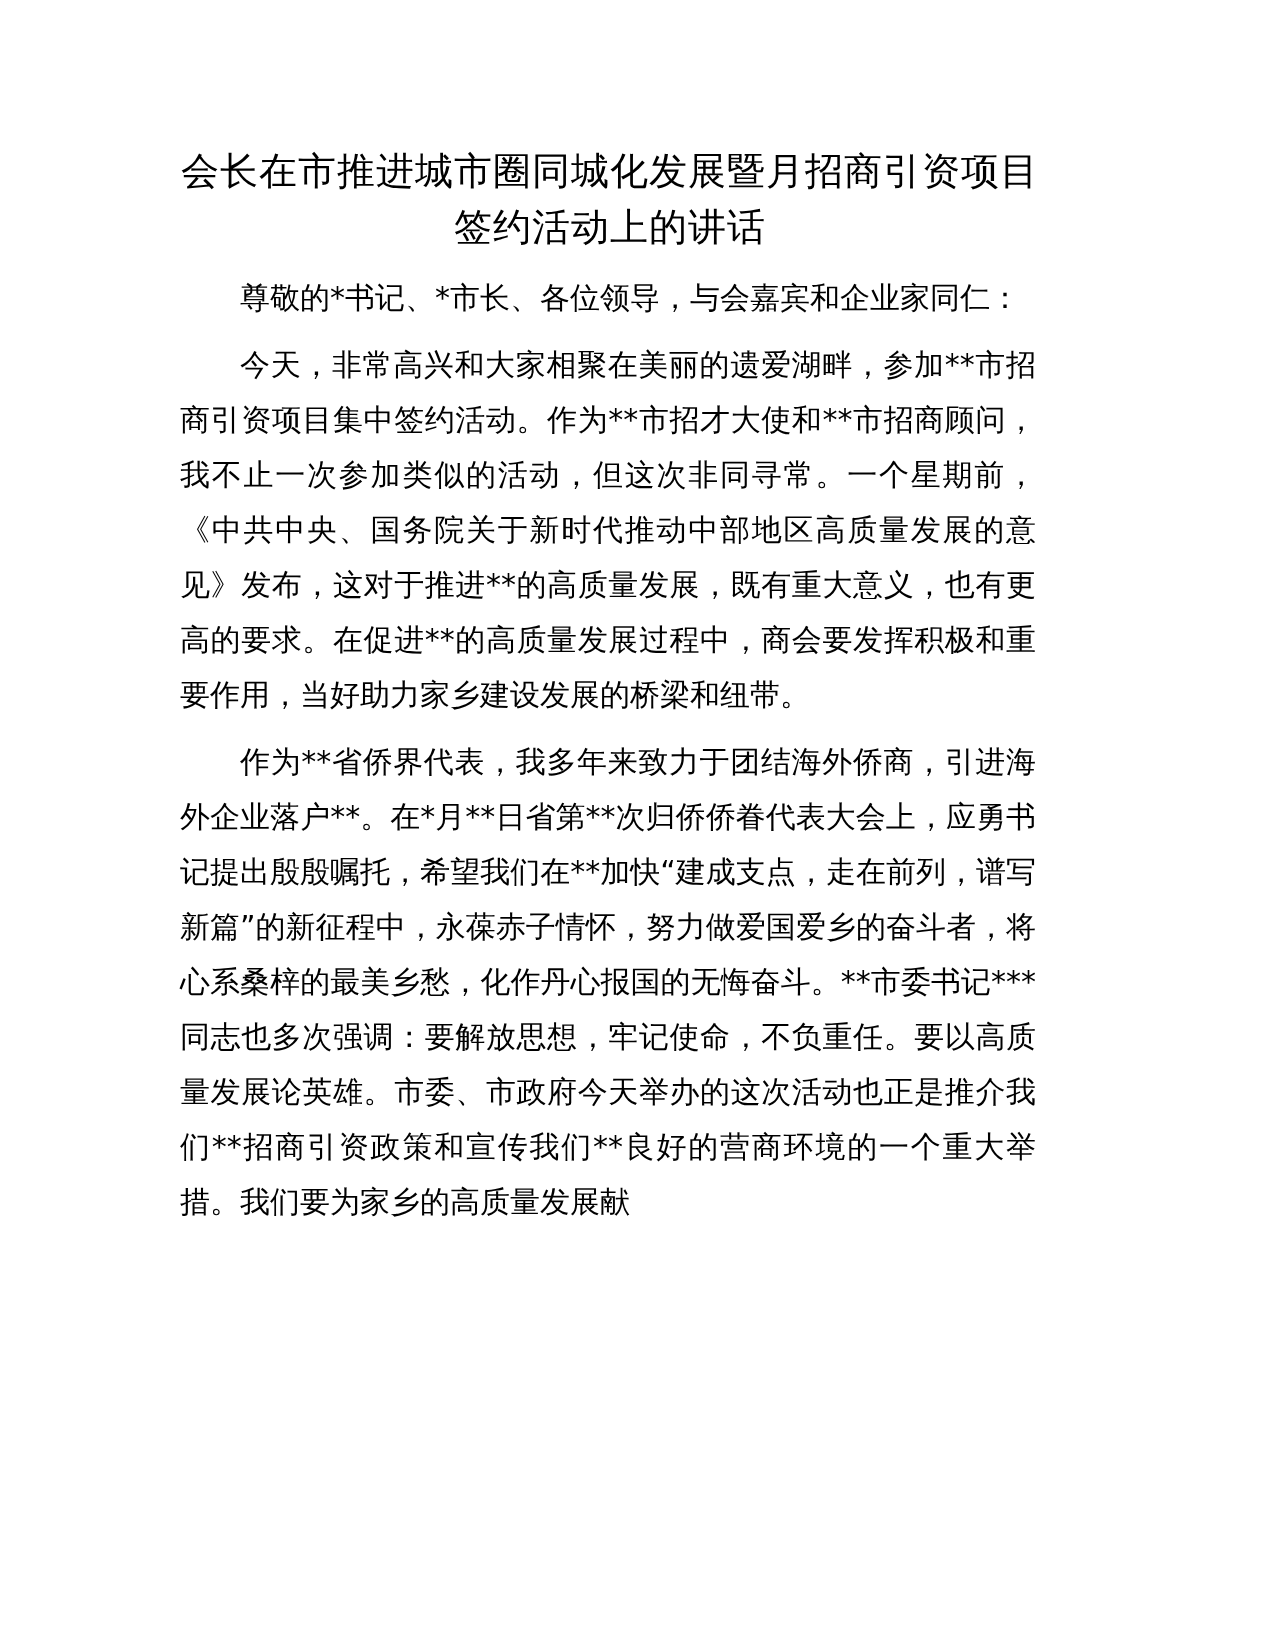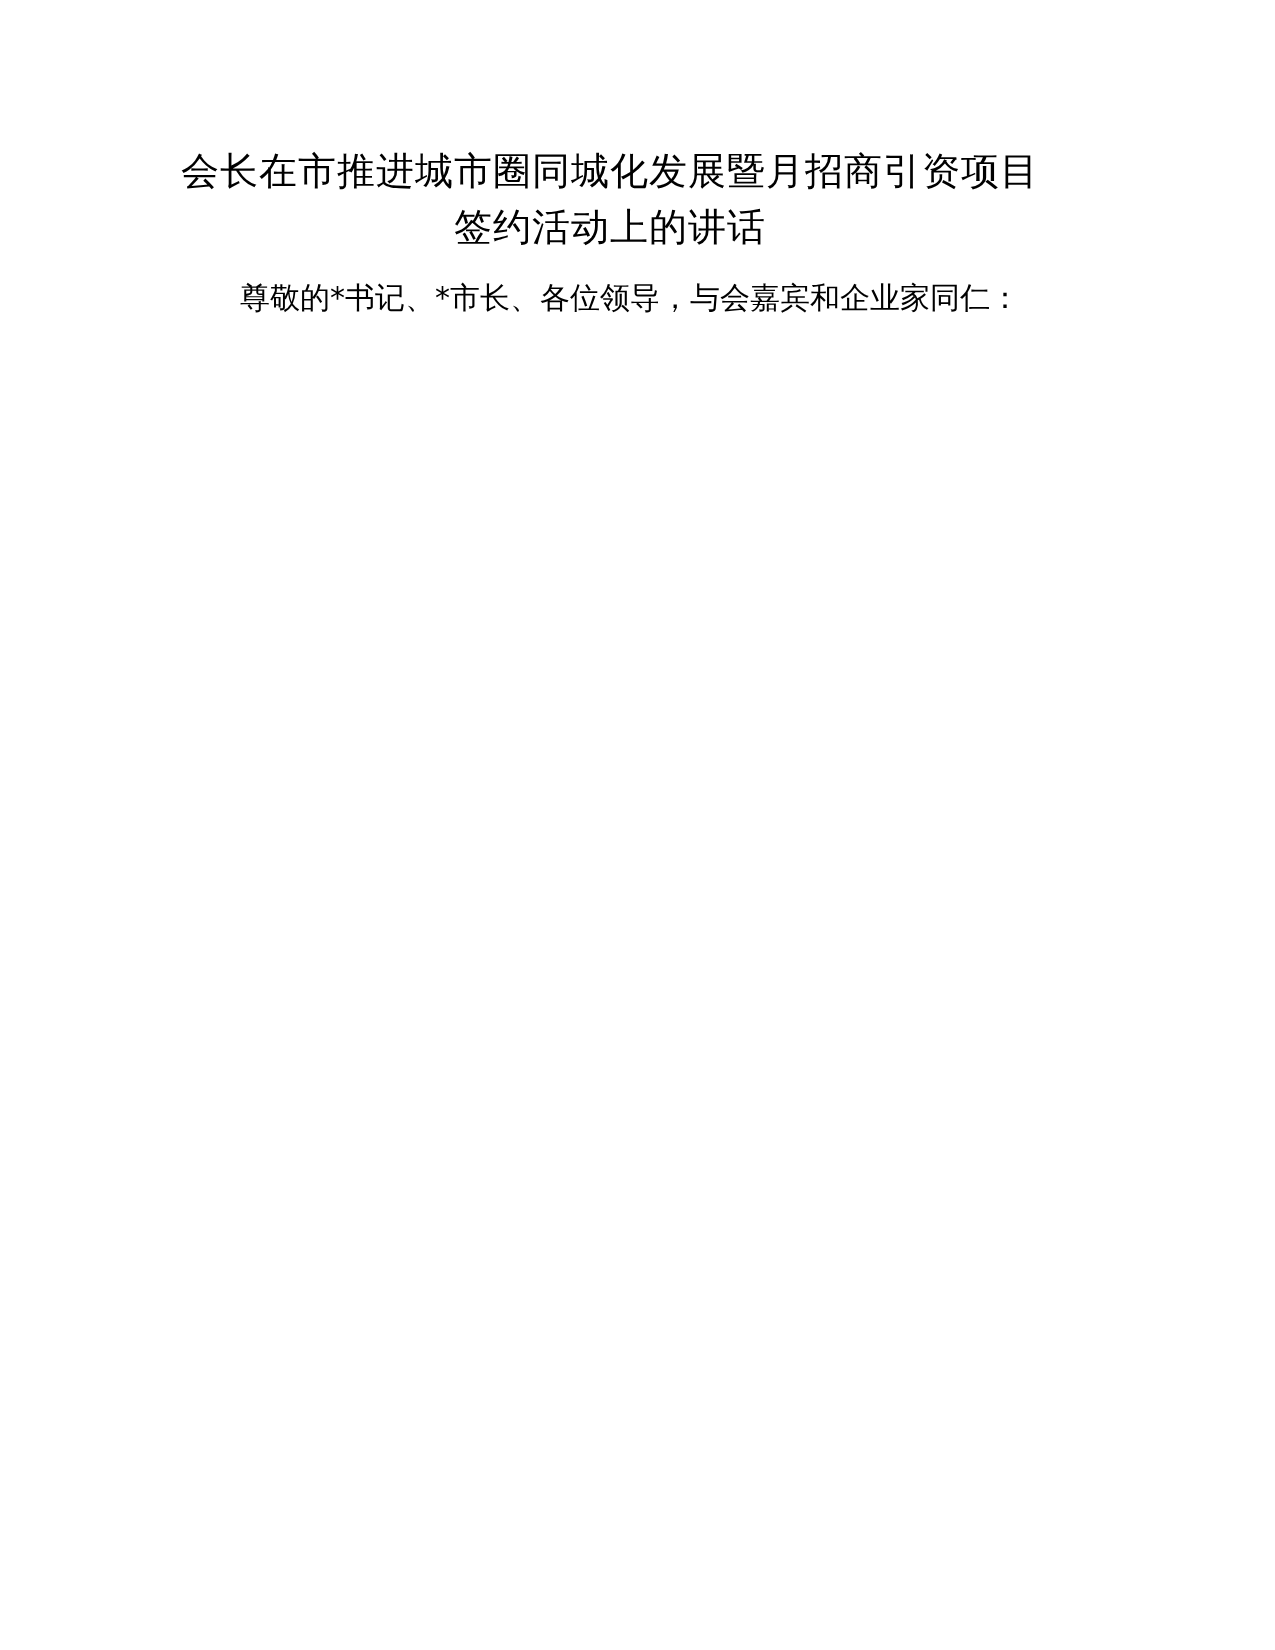--- a/index.html
+++ b/index.html
@@ -51,14 +51,16 @@
     }
   </style>
 </head>
 <body>
 
 <div class="page">
   <h1 class="title">会长在市推进城市圈同城化发展暨月招商引资项目签约活动上的讲话</h1>
 
   <div class="body">
     <p class="para">尊敬的*书记、*市长、各位领导，与会嘉宾和企业家同仁：</p>
+    <p class="para">今天，非常高兴和大家相聚在美丽的遗爱湖畔，参加**市招商引资项目集中签约活动。作为**市招才大使和**市招商顾问，我不止一次参加类似的活动，但这次非同寻常。一个星期前，《中共中央、国务院关于新时代推动中部地区高质量发展的意见》发布，这对于推进**的高质量发展，既有重大意义，也有更高的要求。在促进**的高质量发展过程中，商会要发挥积极和重要作用，当好助力家乡建设发展的桥梁和纽带。</p>
+    <p class="para">作为**省侨界代表，我多年来致力于团结海外侨商，引进海外企业落户**。在*月**日省第**次归侨侨眷代表大会上，应勇书记提出殷殷嘱托，希望我们在**加快“建成支点，走在前列，谱写新篇”的新征程中，永葆赤子情怀，努力做爱国爱乡的奋斗者，将心系桑梓的最美乡愁，化作丹心报国的无悔奋斗。**市委书记***同志也多次强调：要解放思想，牢记使命，不负重任。要以高质量发展论英雄。市委、市政府今天举办的这次活动也正是推介我们**招商引资政策和宣传我们**良好的营商环境的一个重大举措。我们要为家乡的高质量发展献</p>
   </div>
 </div>
 
 </body></html>

